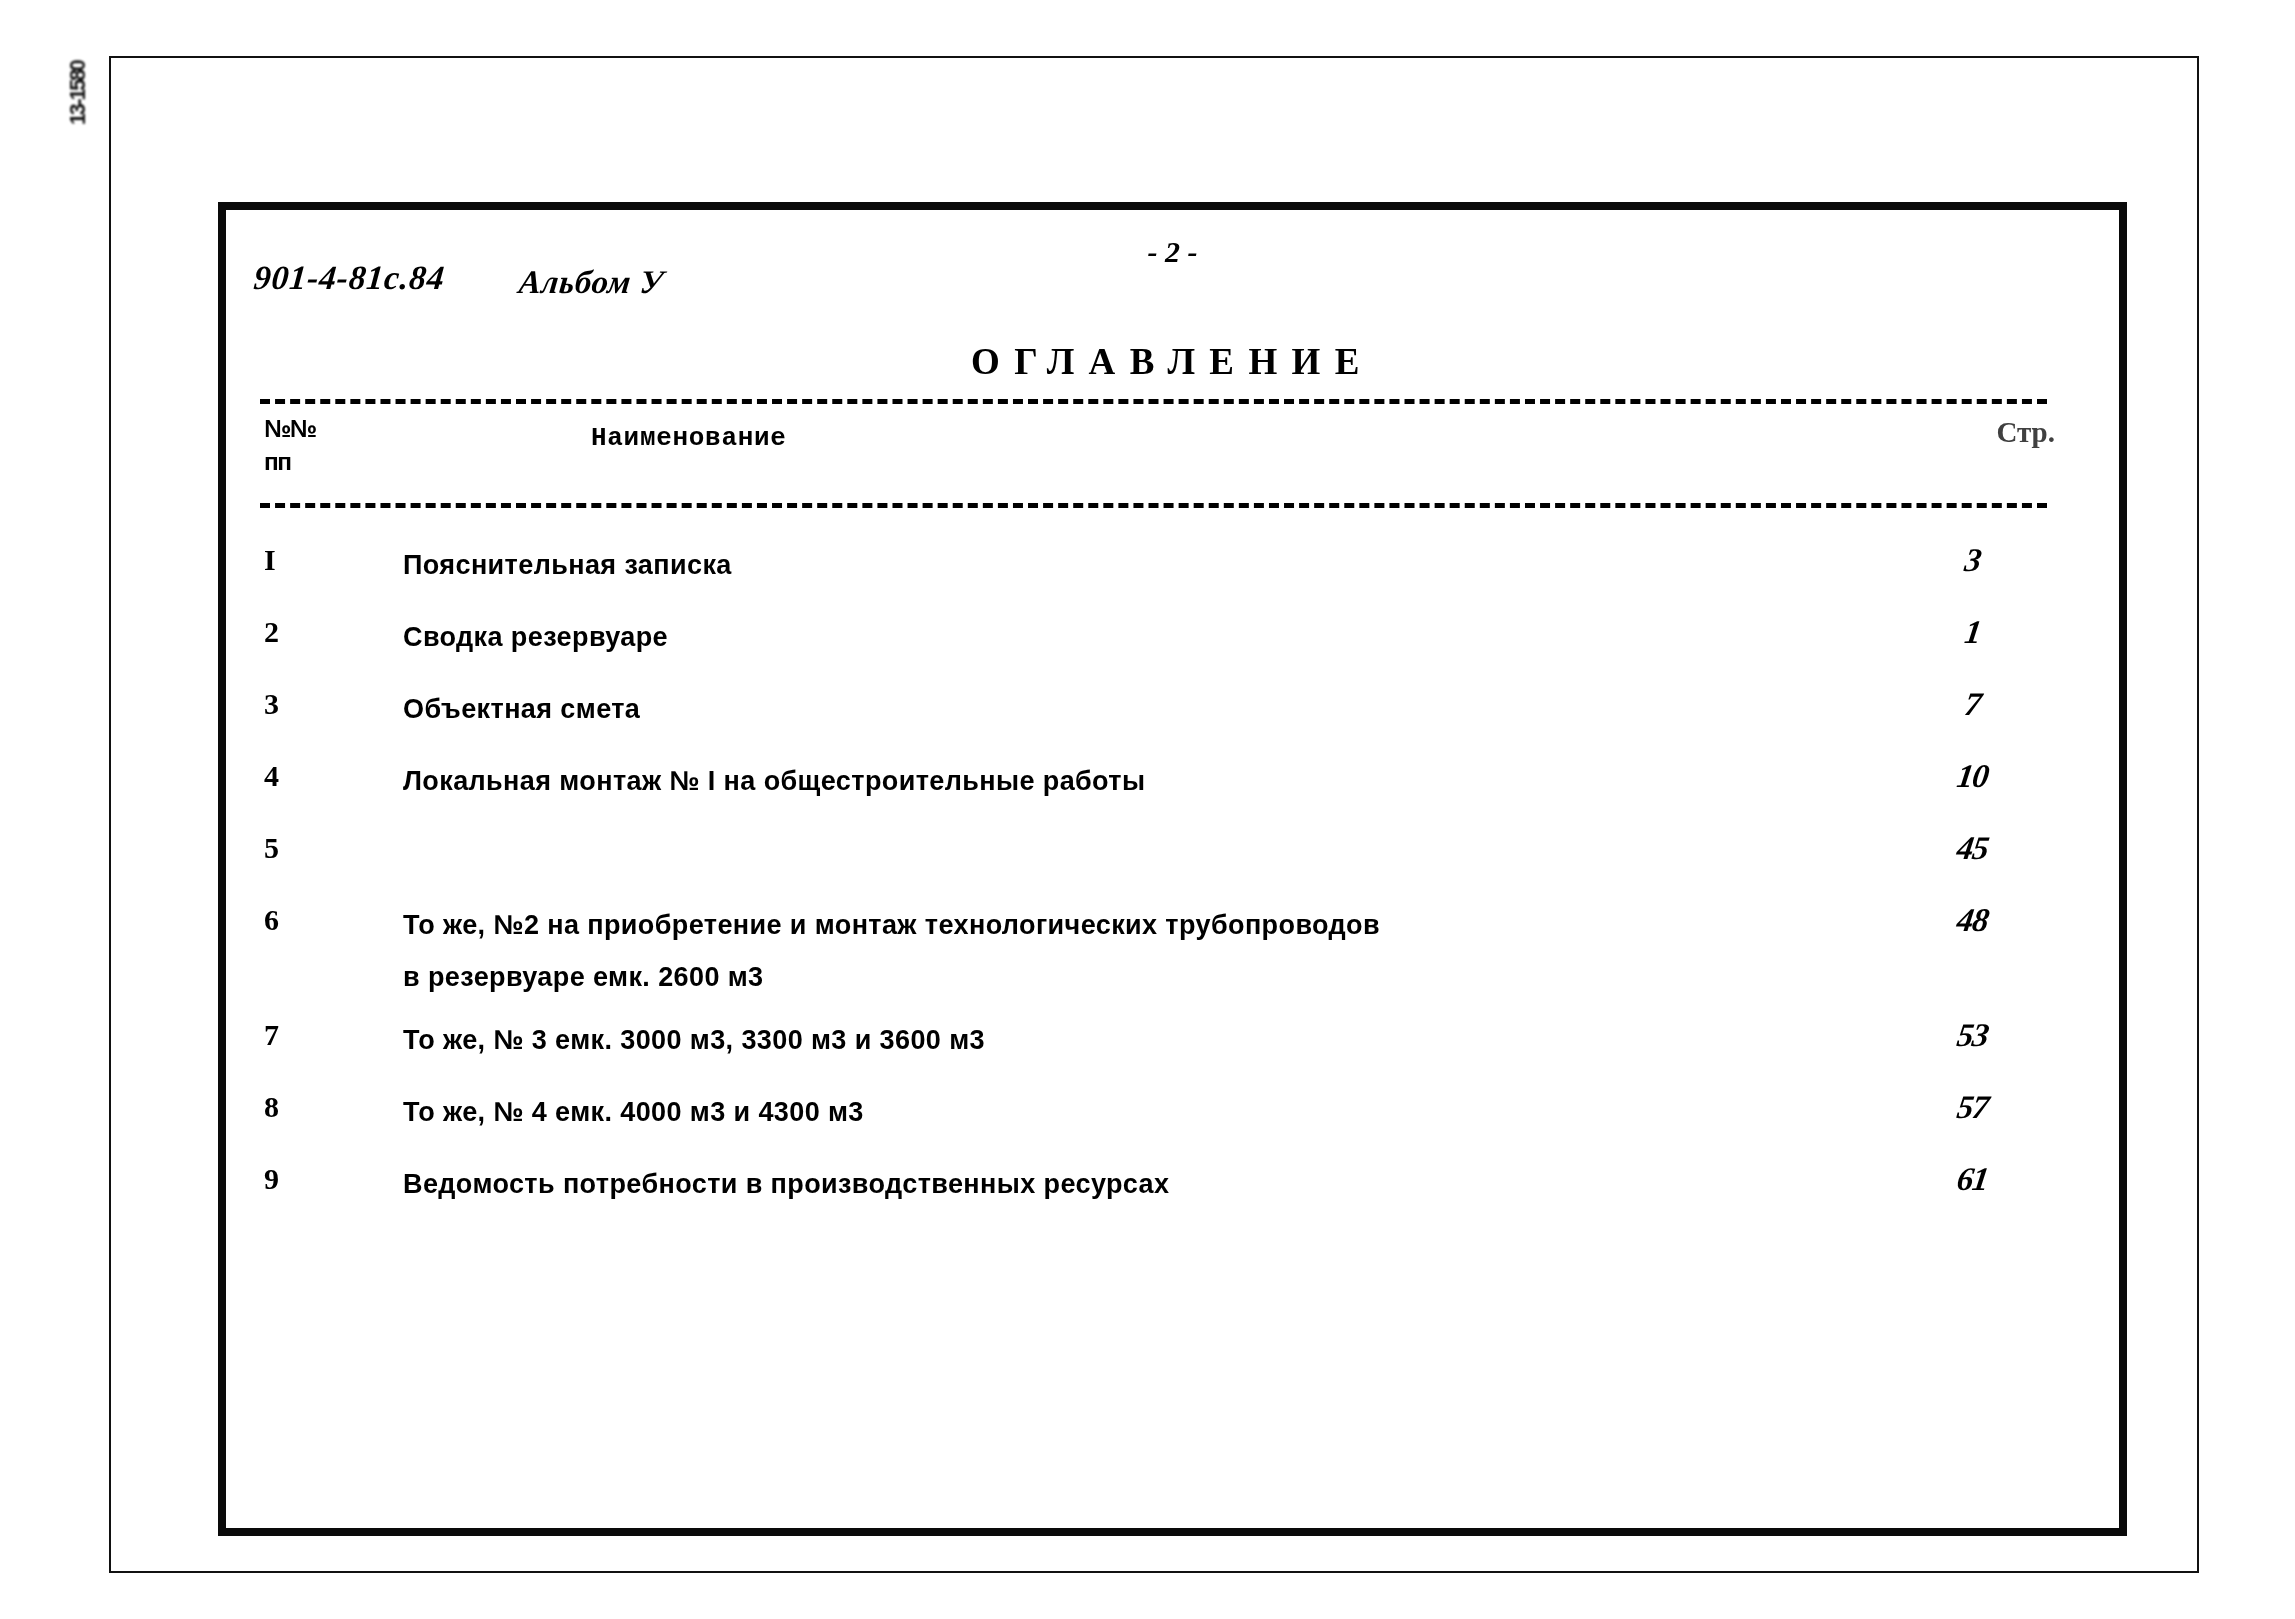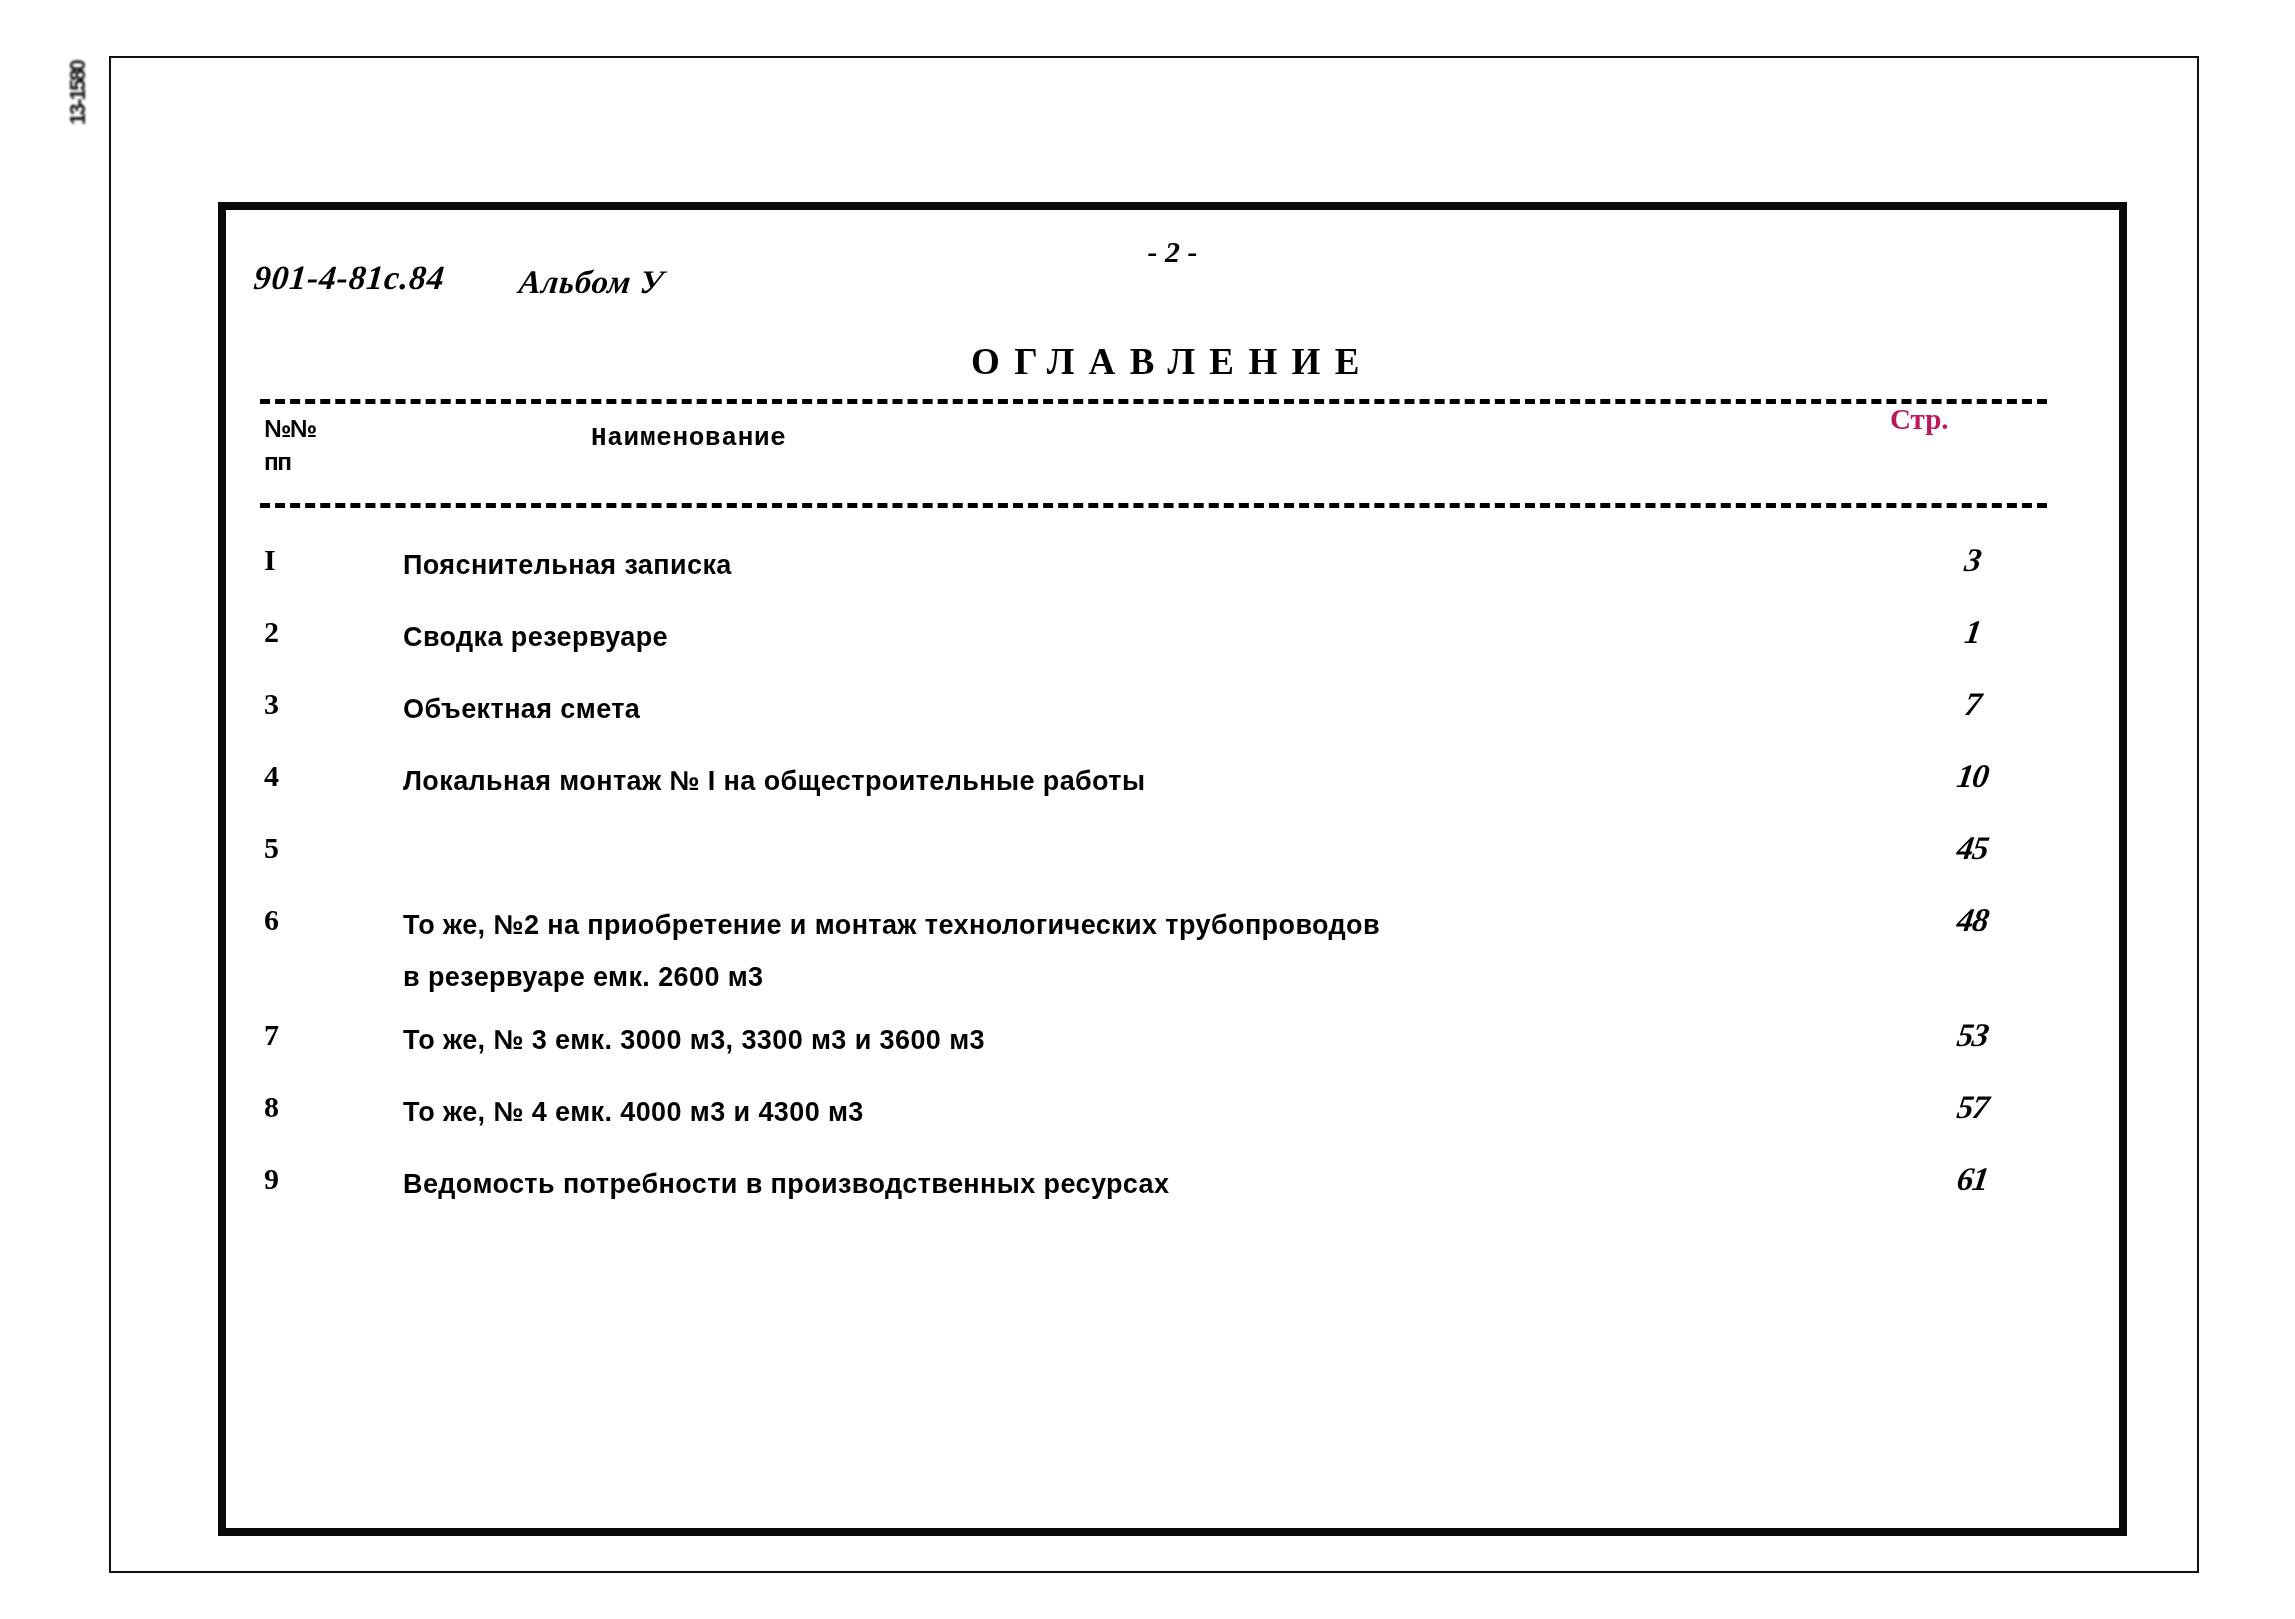--- a/index.html
+++ b/index.html
@@ -157,27 +157,27 @@
     top: 221px;
     font-family: Liberation Mono, monospace;
     font-size: 26px;
     font-weight: 700;
     color: #000;
     letter-spacing: 0.7px;
   }
   .hdr-page {
     position: absolute;
     left: 1672px;
-    top: 201px;
+    top: 214px;
     width: 165px;
-    text-align: left;
+    text-align: right;
     font-family: "Liberation Serif", serif;
     font-size: 29px;
     font-weight: 700;
-    color: #be185d;
+    color: #404040;
   }
 
   
   .rows {
     position: absolute;
     left: 0;
     top: 337px;
     width: 100%;
   }
   .row {

